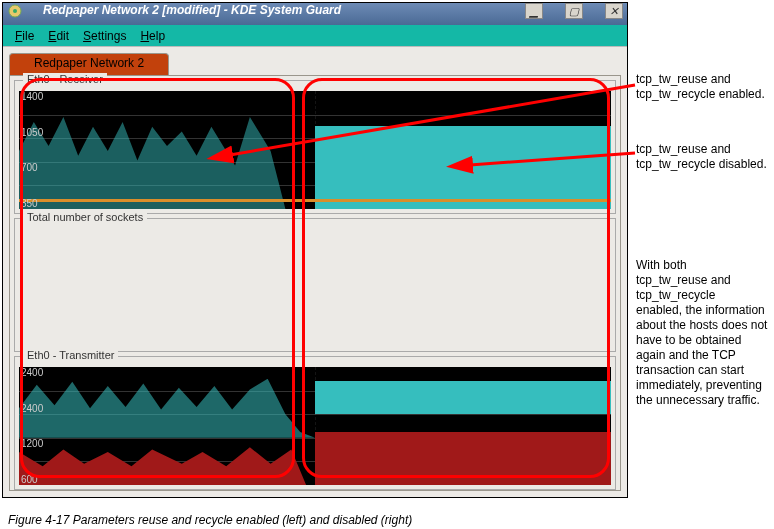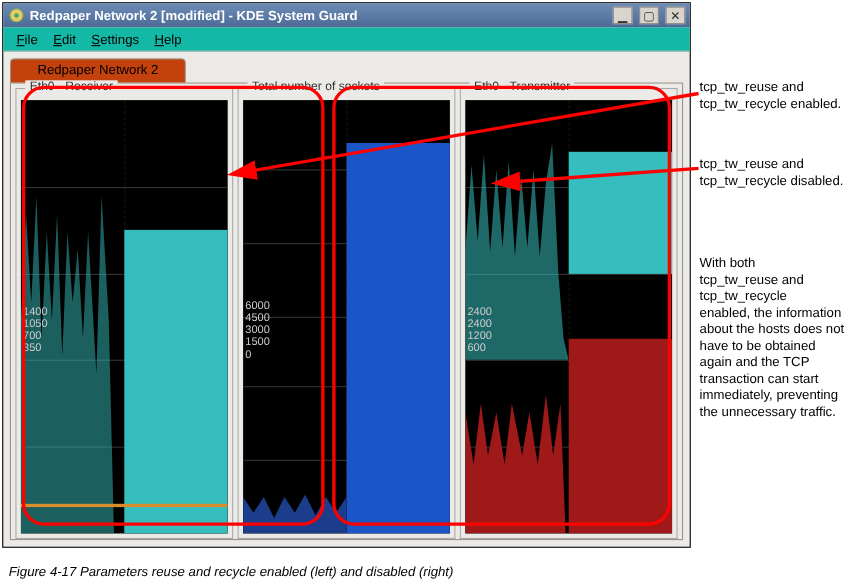--- a/index.html
+++ b/index.html
@@ -16,25 +16,25 @@
     left: 2px; top: 2px;
     width: 626px;
     height: 496px;
     border: 1px solid #000;
     background: #eceae6;
   }
   .titlebar {
     height: 22px;
     background: linear-gradient(#6d8bb5,#4a6a95);
     display: flex;
-    align-items: center;
     color: #fff;
     font-size: 12px;
     padding: 0 4px;
-    gap: 4px;
+    gap: 20px;
+    font-style: italic;
   }
   .titlebar .icon { width: 16px; height: 16px; display:inline-flex; align-items:center; justify-content:center; }
   .titlebar .title { flex: 1; font-weight: bold; }
   .winbtn {
     width: 18px; height: 16px;
     background: #d9d5cc;
     border: 1px solid #888;
     display: inline-flex;
     align-items: center; justify-content: center;
     color: #333;
@@ -65,20 +65,21 @@
     border-radius: 4px 4px 0 0;
     padding: 2px 24px;
     font-size: 12px;
   }
   .panel {
     height: calc(100% - 22px);
     border: 1px solid #9a968c;
     background: #eceae6;
     padding: 4px 4px 0 4px;
     display: flex;
+    flex-direction: column;
     gap: 4px;
   }
   .group {
     border: 1px solid #aaa;
     position: relative;
     background: #eceae6;
     flex: 1;
     display: flex;
     padding: 10px 4px 4px 4px;
   }
@@ -94,25 +95,24 @@
     flex: 1;
     background: #000;
     position: relative;
     overflow: hidden;
   }
   .ylabels {
     position: absolute;
     left: 2px; top: 0; bottom: 0;
     display: flex;
     flex-direction: column;
-    justify-content: center;
+    justify-content: space-between;
     color: #ccc;
     font-size: 10px;
     z-index: 3;
-    margin-top: 24px;
   }
   .gridrow {
     position: absolute; left:0; right:0;
     border-top: 1px solid #333;
     z-index: 1;
   }
   .midline {
     position:absolute; top:0; bottom:0; left:50%;
     border-left:1px dashed rgba(255,255,255,0.08);
     z-index:1;
@@ -198,37 +198,20 @@
             <span>350</span>
           </div>
           <div class="series c1l-fill"></div>
           <div class="series c1r-fill"></div>
           <div class="series c1-orange"></div>
         </div>
       </div>
 
       <div class="group">
         <div class="group-label">Total number of sockets</div>
-        <div class="chart">
-          <div class="gridrow" style="top:16%"></div>
-            <div class="gridrow" style="top:33%"></div>
-            <div class="gridrow" style="top:50%"></div>
-            <div class="gridrow" style="top:66%"></div>
-            <div class="gridrow" style="top:83%"></div>
-          <div class="midline"></div>
-          <div class="ylabels">
-            <span>6000</span>
-            <span>4500</span>
-            <span>3000</span>
-            <span>1500</span>
-            <span>0</span>
-          </div>
-          <div class="series c2l-fill"></div>
-          <div class="series c2r-fill"></div>
-        </div>
       </div>
 
       <div class="group">
         <div class="group-label">Eth0 - Transmitter</div>
         <div class="chart">
           <div class="gridrow" style="top:20%"></div>
             <div class="gridrow" style="top:40%"></div>
             <div class="gridrow" style="top:60%"></div>
             <div class="gridrow" style="top:80%"></div>
           <div class="midline"></div>
@@ -270,20 +253,20 @@
 </svg>
 
 <div class="annot" style="top:72px">
   <b>tcp_tw_reuse</b><span> and </span><br>
   <b>tcp_tw_recycle</b><span> enabled.</span>
 </div>
 <div class="annot" style="top:142px">
   <b>tcp_tw_reuse</b><span> and </span><br>
   <b>tcp_tw_recycle</b><span> disabled.</span>
 </div>
-<div class="annot" style="top:232px">
+<div class="annot" style="top:258px">
   <span>With both </span><br>
   <b>tcp_tw_reuse</b><span> and </span><br>
   <b>tcp_tw_recycle</b><br>
   <span> enabled, the information about the hosts does not have to be obtained again and the TCP transaction can start immediately, preventing the unnecessary traffic.</span>
 </div>
 
 <div class="caption">Figure 4-17   Parameters reuse and recycle enabled (left) and disabled (right)</div>
 
 </body></html>

